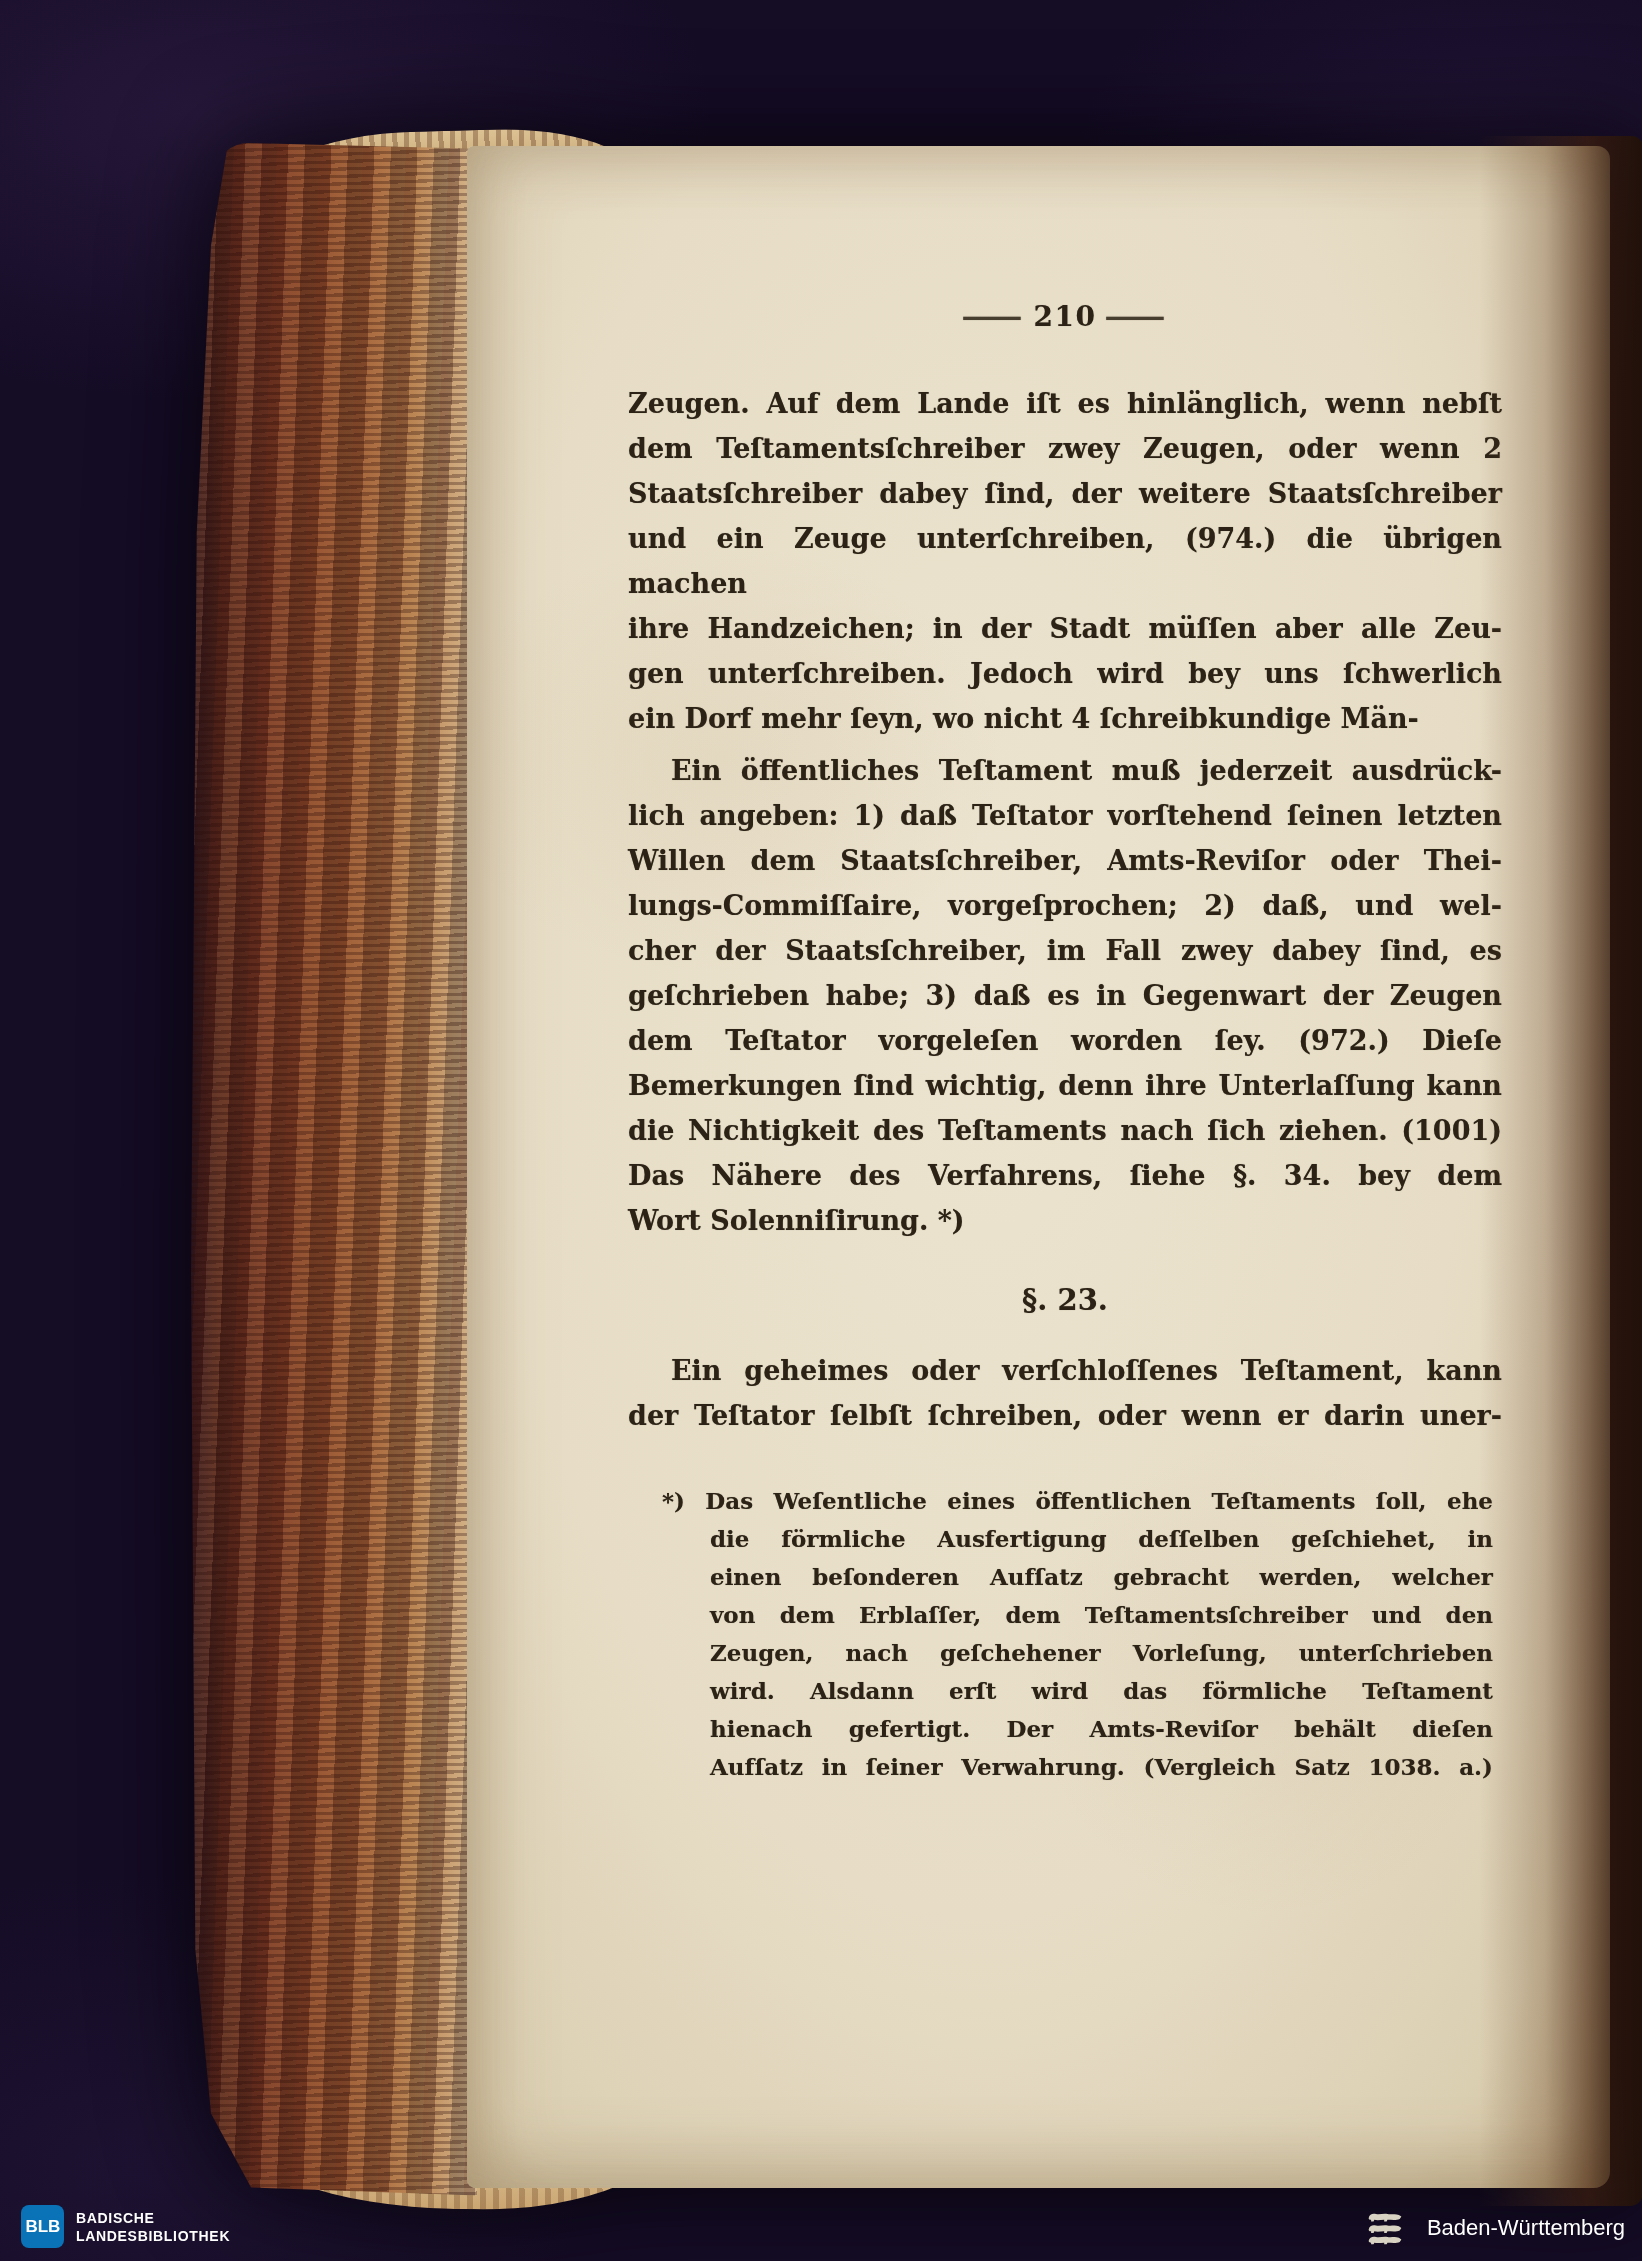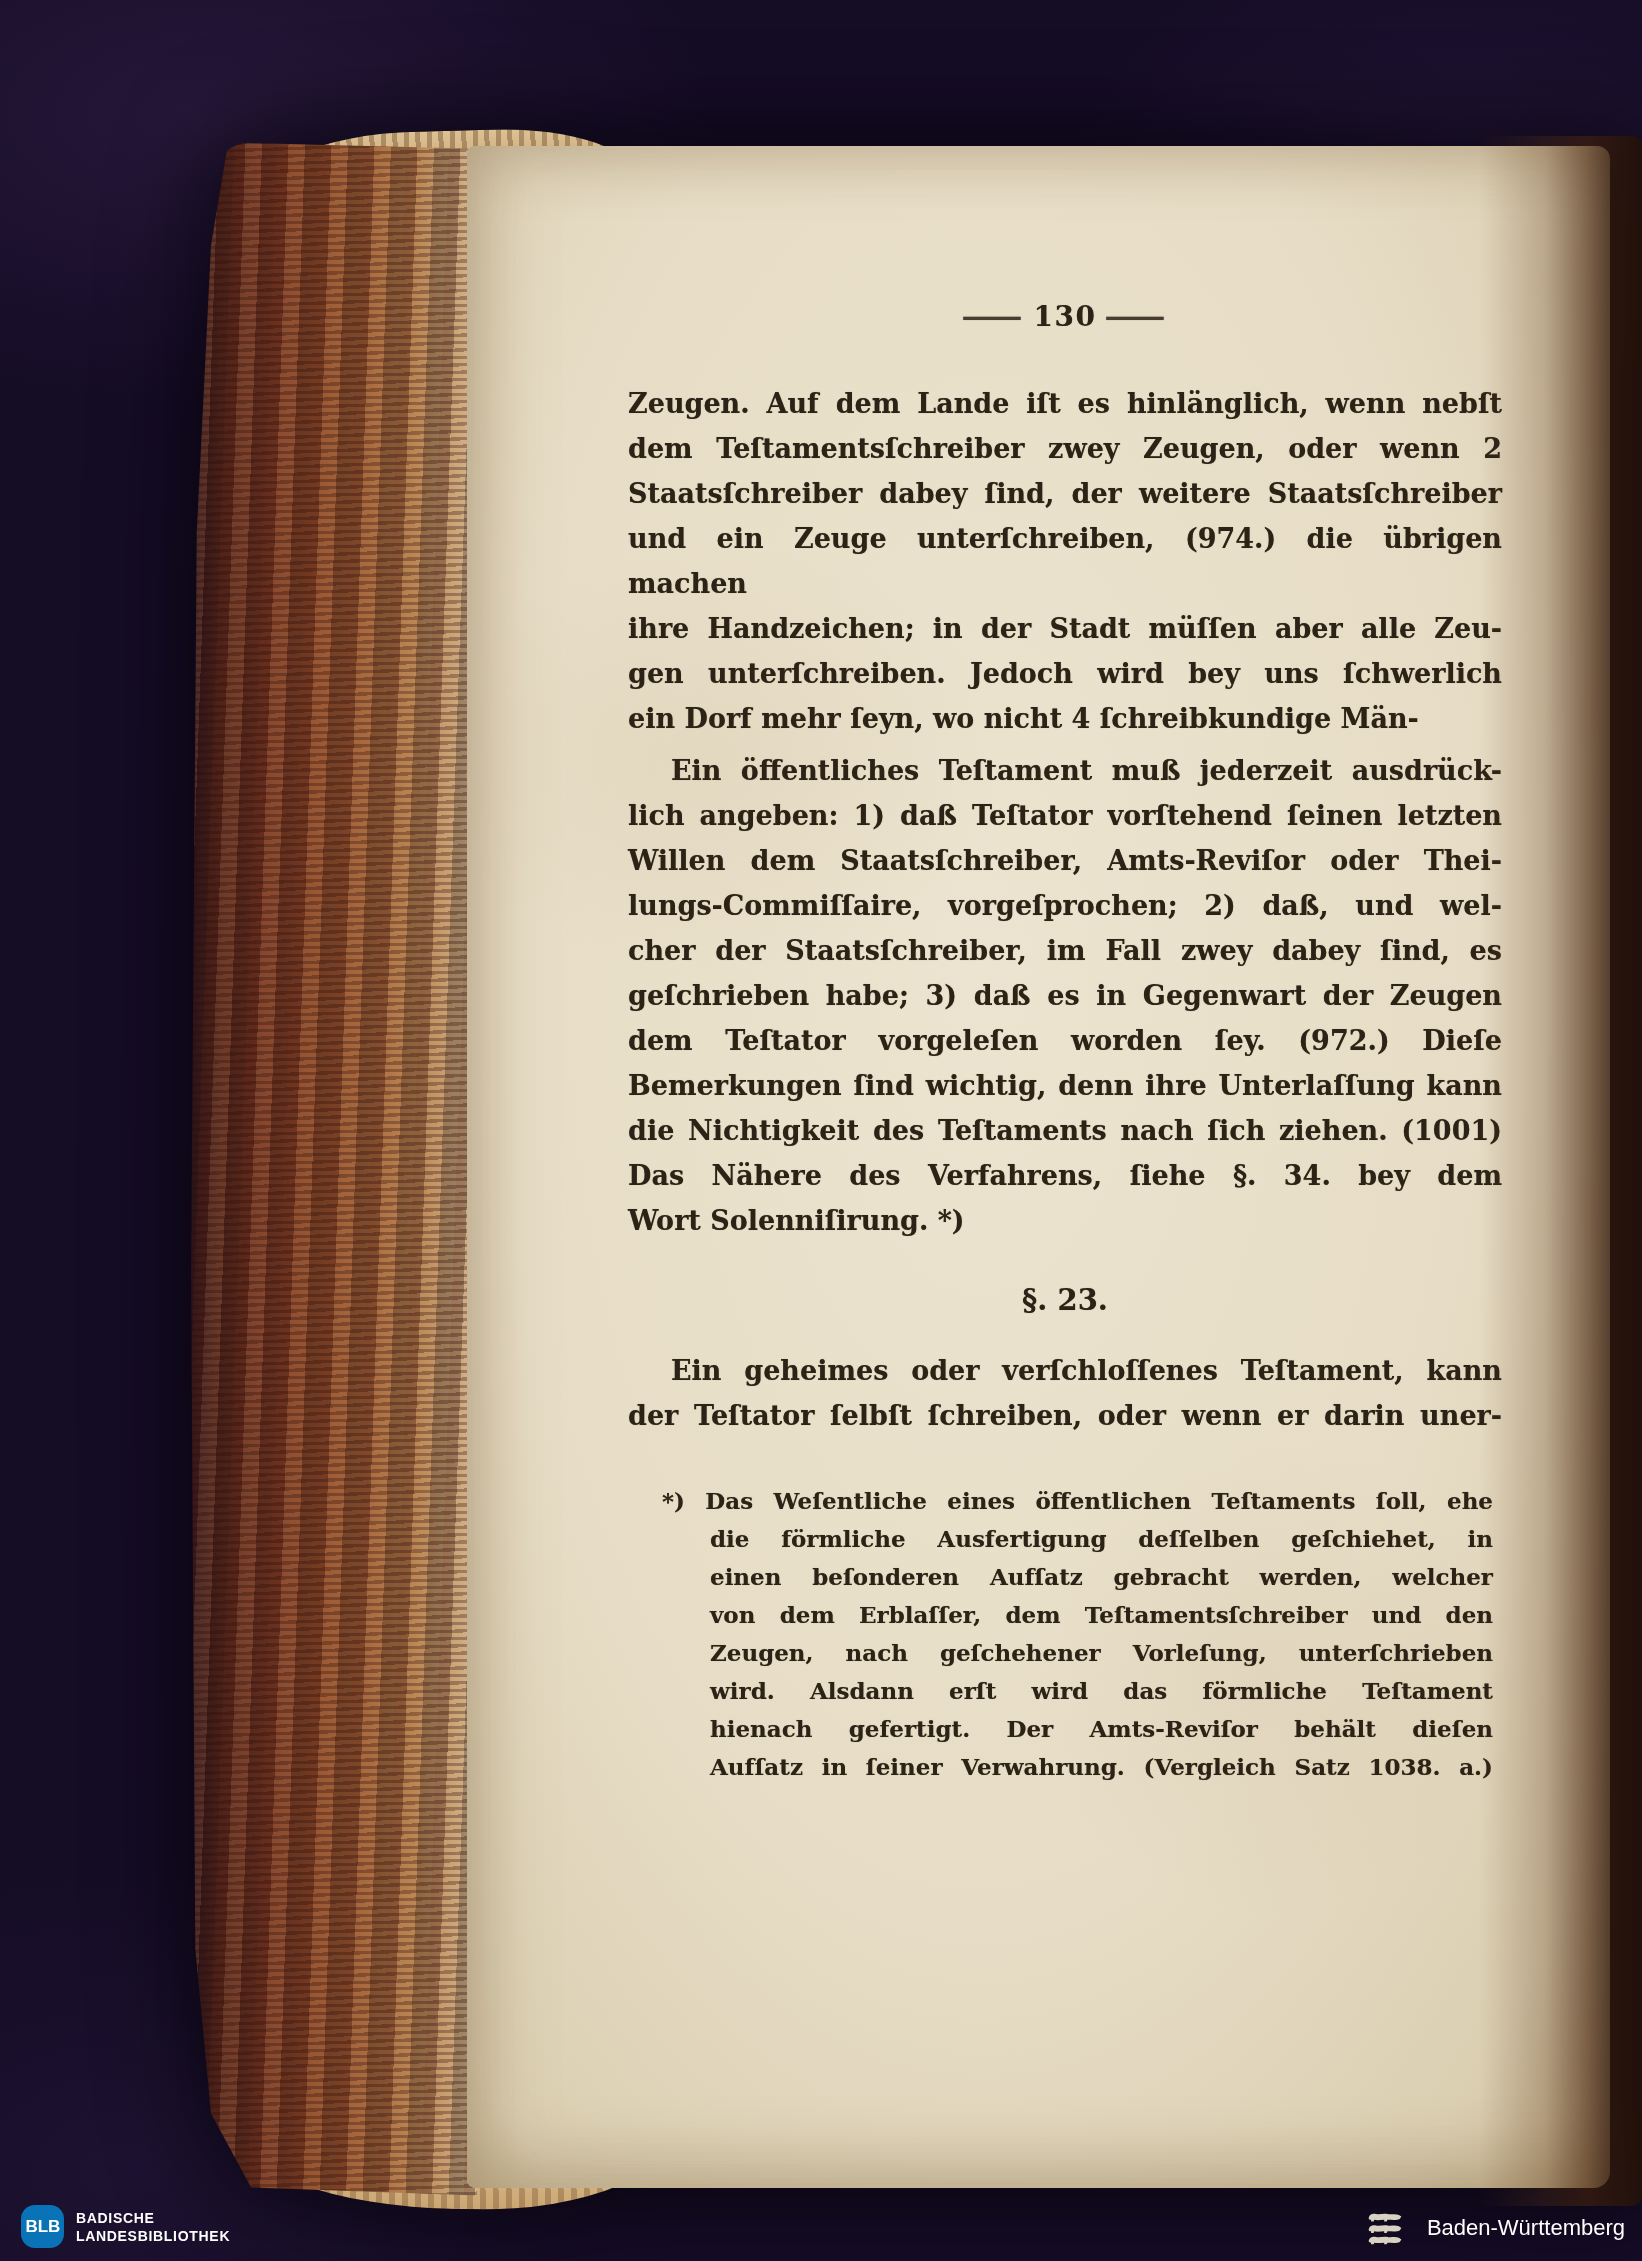--- a/index.html
+++ b/index.html
@@ -94,21 +94,21 @@
   .footnote .line:first-child { padding-left: 0; }
 
   
   .footer-left {
     position: absolute; left: 21.4px; bottom: 13px;
     display: flex; align-items: center; gap: 11.5px;
   }
   .blb-box {
     width: 43px; height: 43px; background: #0a73b8; color: #ffffff;
     display: flex; align-items: center; justify-content: center;
-    font: bold 17px "Liberation Sans", sans-serif; border-radius: 14px;
+    font: bold 17px "Liberation Sans", sans-serif; border-radius: 8px;
   }
   .lib-name {
     color: #ffffff; font-family: "Liberation Sans", sans-serif;
     font-weight: bold; font-size: 14px; line-height: 18px; letter-spacing: 0.7px;
   }
   .footer-right {
     position: absolute; right: 18px; bottom: 15px;
     display: flex; align-items: center; gap: 24px;
     color: #ffffff; font-family: "Liberation Sans", sans-serif; font-size: 22px;
   }
@@ -122,21 +122,21 @@
   <div class="book">
     <div class="top-pages"></div>
     <div class="bottom-pages"></div>
     <div class="edge-stack"></div>
 
     <div class="page">
       <div class="text-area">
 
         <div class="pagenum-row">
           <span class="dash">—</span>
-          <span class="pagenum">130</span>
+          <span class="pagenum">210</span>
           <span class="dash">—</span>
         </div>
 
         <div class="para">
             <div class="line">Zeugen. Auf dem Lande iſt es hinlänglich, wenn nebſt</div>
             <div class="line">dem Teſtamentsſchreiber zwey Zeugen, oder wenn 2</div>
             <div class="line">Staatsſchreiber dabey ſind, der weitere Staatsſchreiber</div>
             <div class="line">und ein Zeuge unterſchreiben, (974.) die übrigen machen</div>
             <div class="line">ihre Handzeichen; in der Stadt müſſen aber alle Zeu-</div>
             <div class="line">gen unterſchreiben. Jedoch wird bey uns ſchwerlich</div>

